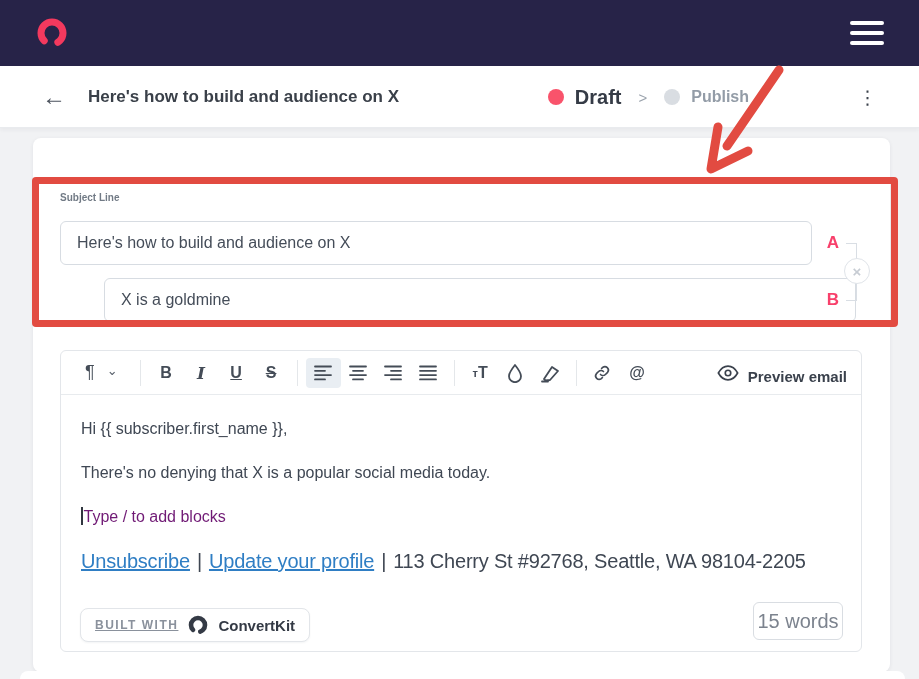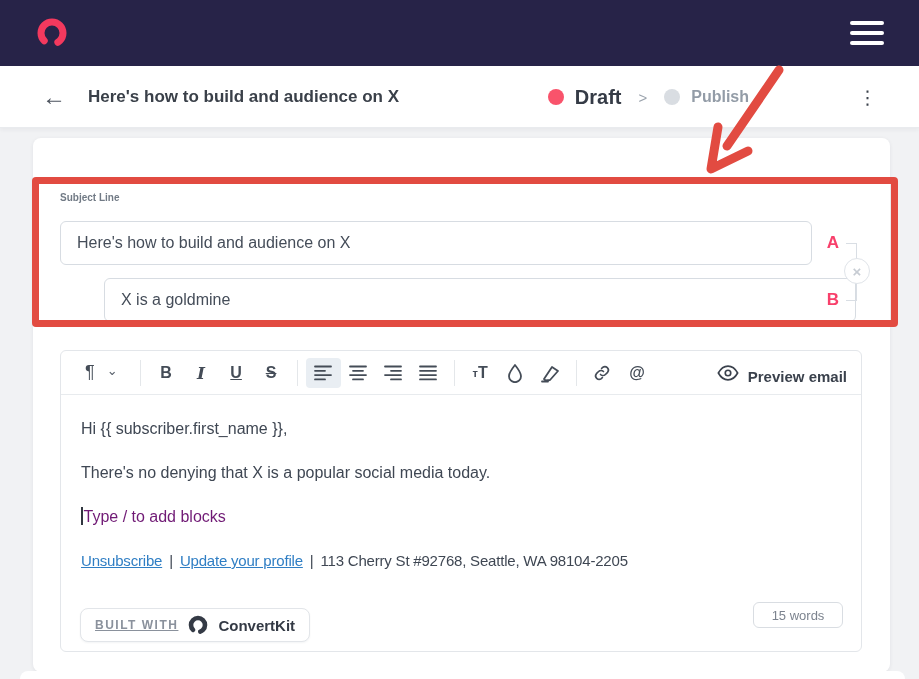--- a/index.html
+++ b/index.html
@@ -92,37 +92,37 @@
   .tsize .small-t { font-size:11px; }
   .tsize .big-t { font-size:16px; }
   .preview-group { margin-left:auto; display:flex; align-items:center; gap:9px; cursor:pointer; }
   .preview-label { font-size:15px; font-weight:700; color:#3a414c;margin-top:8px; }
   svg.tico { display:block; }
   
   .editor-body { position:absolute; left:0; top:44px; width:100%; padding:22px 20px 0 20px; }
   .eline { font-size:16px; color:#3f4753; line-height:24px; margin-bottom:20px; }
   .placeholder-line { color:#701a75; }
   .caret-bar { display:inline-block; width:1.5px; height:18px; background:#30363f; vertical-align:-3px; margin-right:1px; }
-  .footer-line { font-size:15px; letter-spacing:-0.2px; color:#3f4753; }
+  .footer-line { font-size:20px; letter-spacing:-0.2px; color:#3f4753; }
   .flink { color:#2f7ec4; text-decoration:underline; cursor:pointer; }
   .fsep { margin:0 7px; color:#3f4753; }
   
   .builtwith {
     position:absolute; left:80px; top:608px; height:34px; z-index:3;
     background:#ffffff; border:1px solid #e2e5e9; border-radius:8px;
     box-shadow:0 1px 2px rgba(25,30,50,0.05);
     display:flex; align-items:center; gap:9px; padding:0 14px; cursor:pointer;
   }
   .bw-text { font-size:12px; font-weight:700; letter-spacing:1.5px; color:#8a919c;text-decoration:underline; }
   .bw-brand { font-size:15px; font-weight:700; color:#343a45; }
   .wordcount {
-    position:absolute; left:753px; top:602px; width:90px; height:26px; z-index:3;
+    position:absolute; left:753px; top:602px; width:90px; height:38px; z-index:3;
     background:#ffffff; border:1px solid #d9dde2; border-radius:6px;
     display:flex; align-items:center; justify-content:center;
-    font-size:13px; color:#7c838e;
+    font-size:20px; color:#7c838e;
   }
   
   .next-card { position:absolute; left:20px; top:671px; width:885px; height:8px; background:#ffffff; border-radius:10px 10px 0 0; z-index:1; }
   
   .anno-rect {
     position:absolute; left:32px; top:177px; width:866px; height:150px; z-index:5;
     border:7px solid #e24b41; border-radius:4px; pointer-events:none;
   }
   .anno-arrow { position:absolute; left:0; top:0; z-index:6; pointer-events:none; }
 </style>

